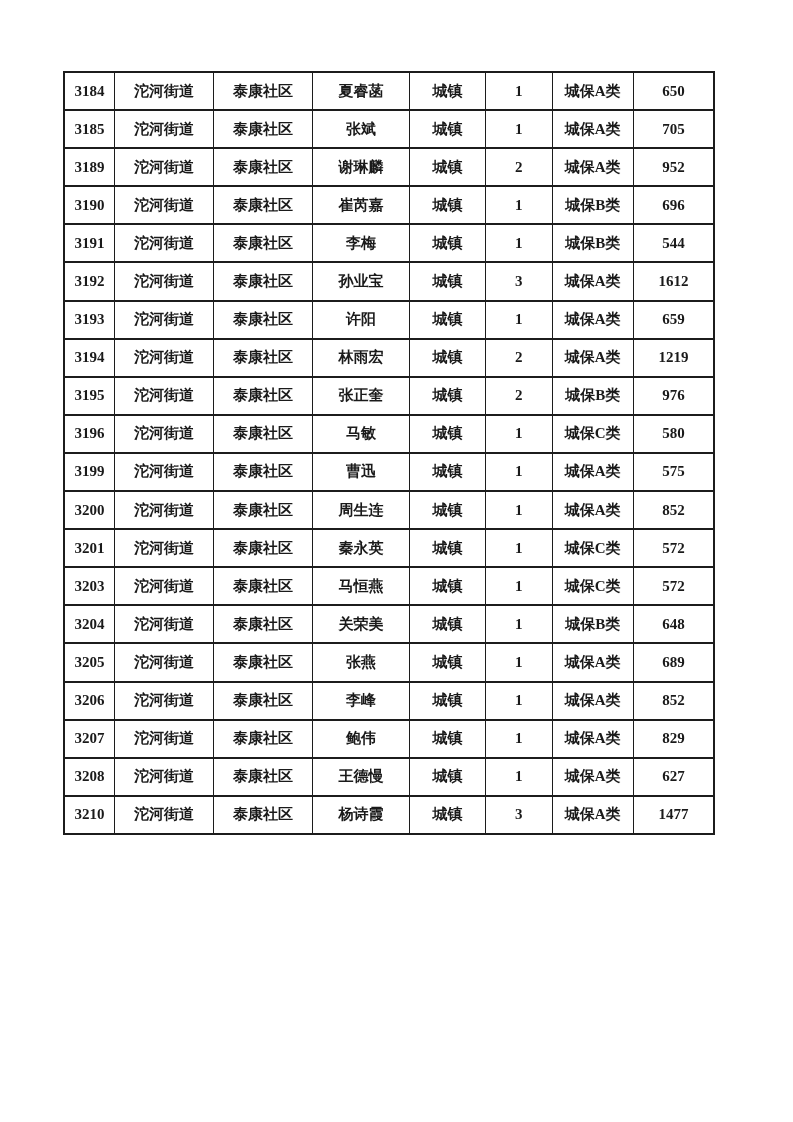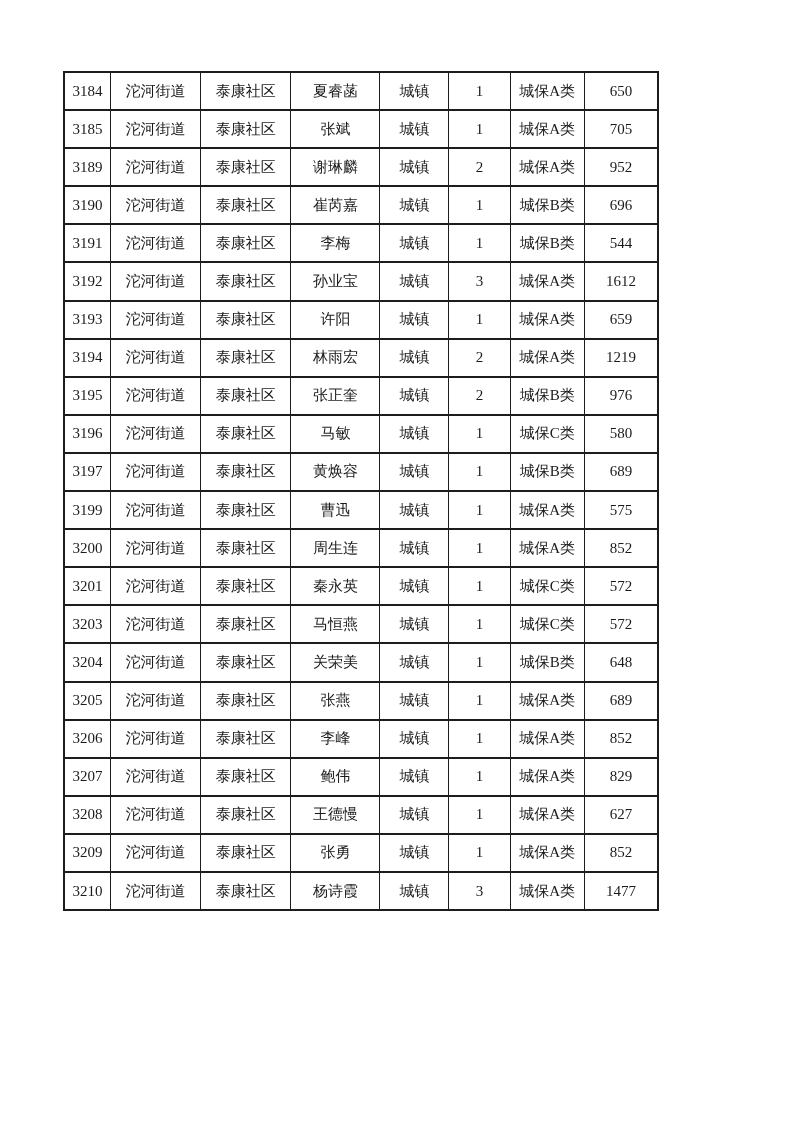--- a/index.html
+++ b/index.html
@@ -13,24 +13,25 @@
     height: 1122px;
     background: #ffffff;
     overflow: hidden;
     font-family: "Liberation Serif", "DejaVu Serif", serif;
     color: #1a1a1a;
   }
   table.records {
     position: absolute;
     left: 63px;
     top: 71px;
-    width: 596px;
+    width: 652px;
     border-collapse: collapse;
     table-layout: fixed;
     border: 2.5px solid #1c1c1c;
+    font-weight: bold;
   }
   table.records td {
     border-left: 1.4px solid #1c1c1c;
     border-right: 1.4px solid #1c1c1c;
     border-top: 2px solid #1c1c1c;
     border-bottom: 2px solid #1c1c1c;
     height: 36.1px;
     padding: 0 2px;
     text-align: center;
     vertical-align: middle;
@@ -151,30 +152,20 @@
           <td>3196</td>
           <td>沱河街道</td>
           <td>泰康社区</td>
           <td>马敏</td>
           <td>城镇</td>
           <td>1</td>
           <td>城保C类</td>
           <td>580</td>
         </tr>
         <tr>
-          <td>3197</td>
-          <td>沱河街道</td>
-          <td>泰康社区</td>
-          <td>黄焕容</td>
-          <td>城镇</td>
-          <td>1</td>
-          <td>城保B类</td>
-          <td>689</td>
-        </tr>
-        <tr>
           <td>3199</td>
           <td>沱河街道</td>
           <td>泰康社区</td>
           <td>曹迅</td>
           <td>城镇</td>
           <td>1</td>
           <td>城保A类</td>
           <td>575</td>
         </tr>
         <tr>
@@ -249,30 +240,20 @@
         </tr>
         <tr>
           <td>3208</td>
           <td>沱河街道</td>
           <td>泰康社区</td>
           <td>王德慢</td>
           <td>城镇</td>
           <td>1</td>
           <td>城保A类</td>
           <td>627</td>
-        </tr>
-        <tr>
-          <td>3209</td>
-          <td>沱河街道</td>
-          <td>泰康社区</td>
-          <td>张勇</td>
-          <td>城镇</td>
-          <td>1</td>
-          <td>城保A类</td>
-          <td>852</td>
         </tr>
         <tr>
           <td>3210</td>
           <td>沱河街道</td>
           <td>泰康社区</td>
           <td>杨诗霞</td>
           <td>城镇</td>
           <td>3</td>
           <td>城保A类</td>
           <td>1477</td>

